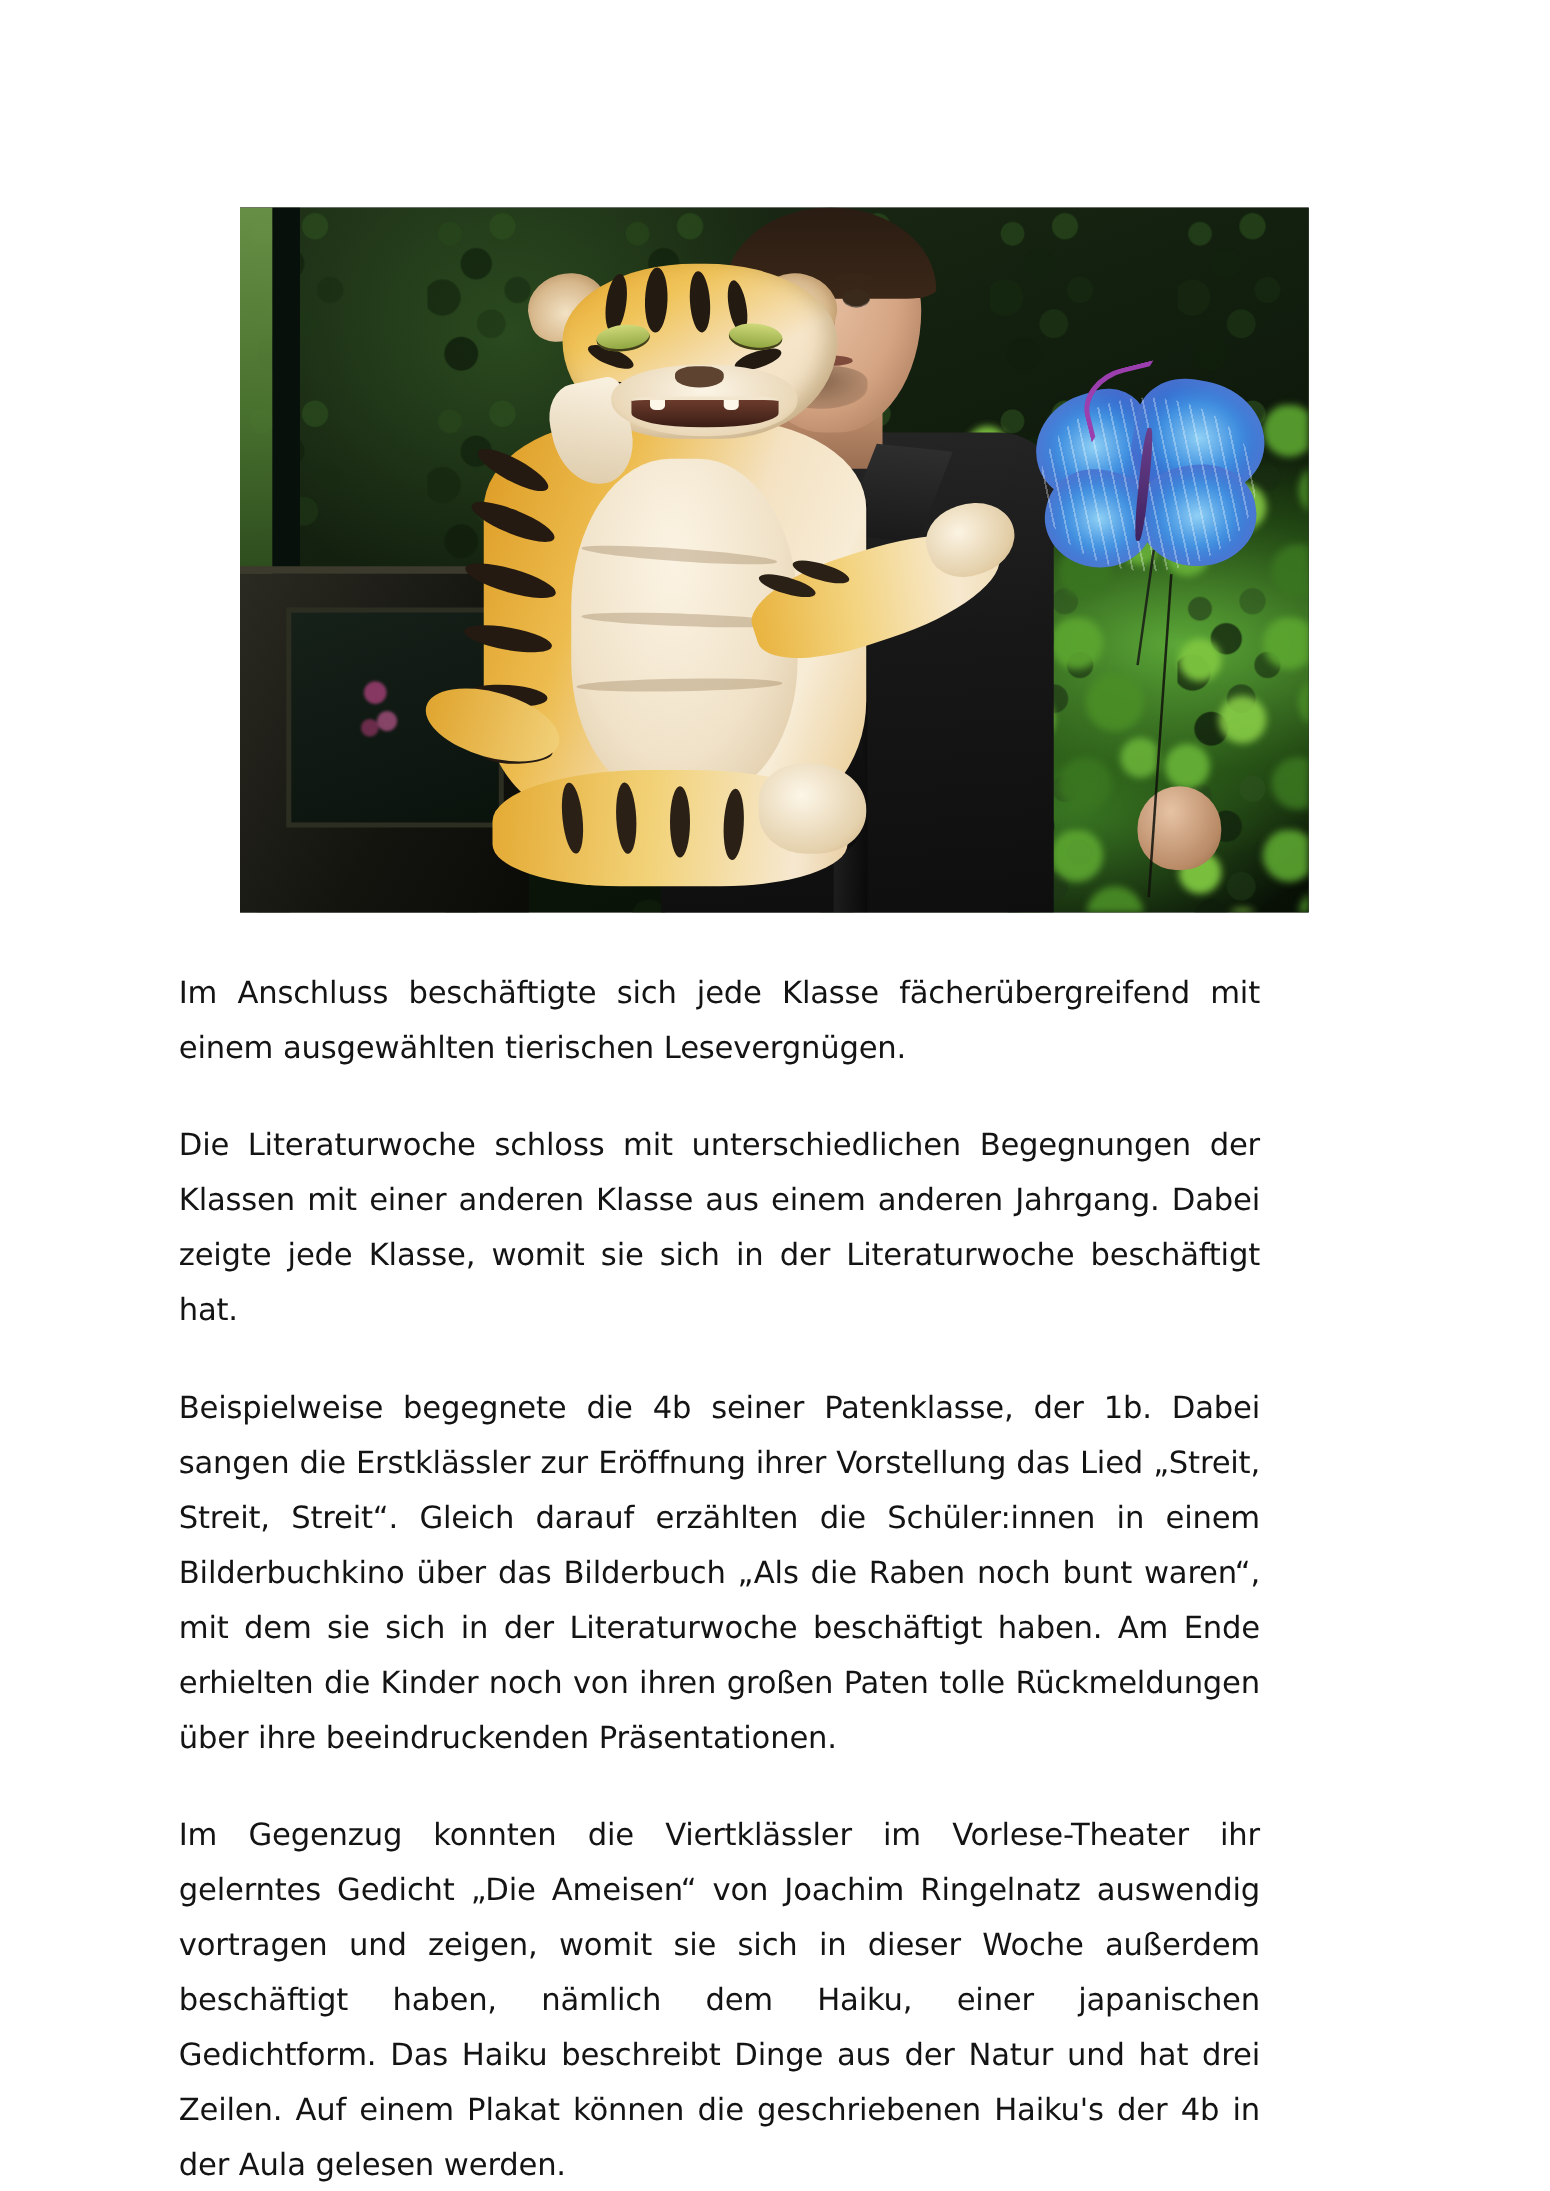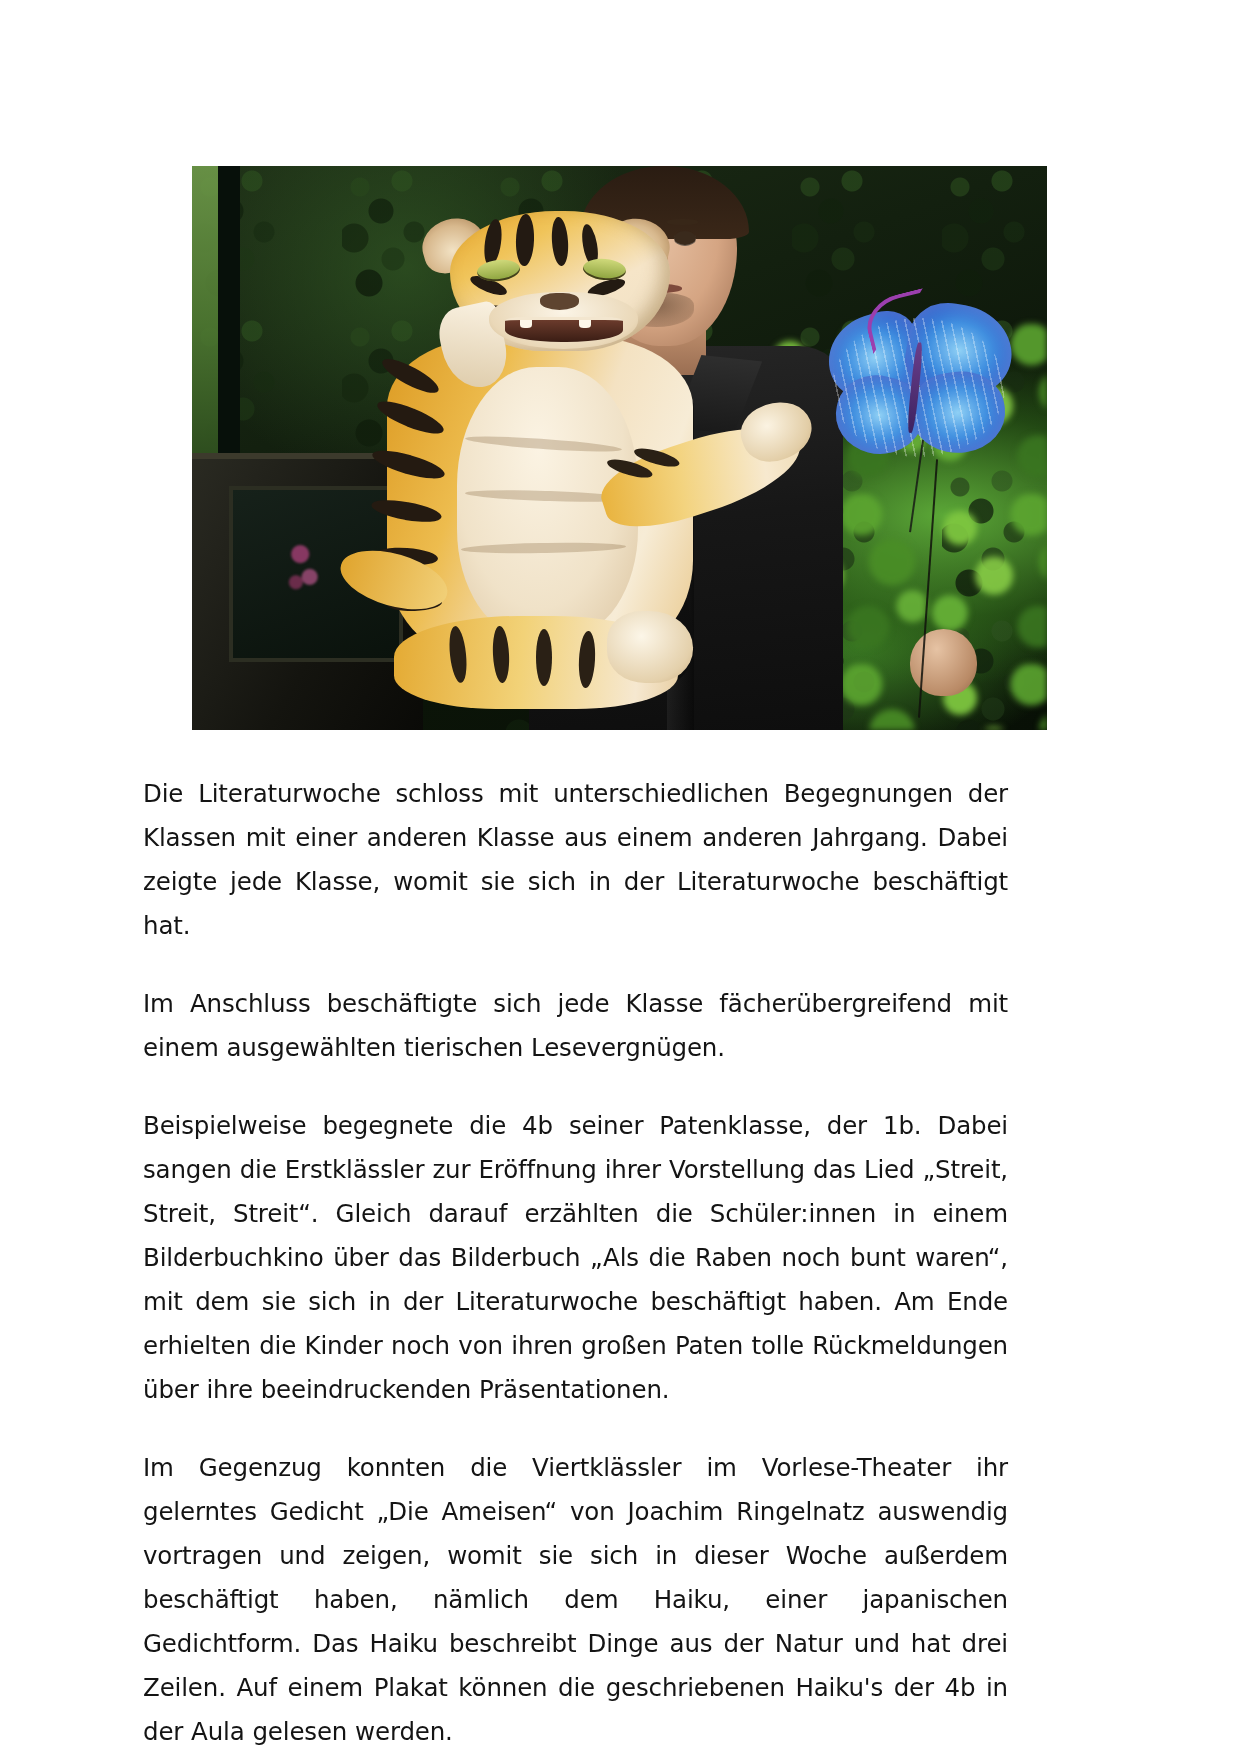--- a/index.html
+++ b/index.html
@@ -639,21 +639,21 @@
           <div class="bf-antenna"></div>
           <div class="bf-rod"></div>
         </div>
 
         <div class="wire w1"></div>
 
       </div>
     </figure>
 
     <div class="article">
+      <p class="para">Im Anschluss beschäftigte sich jede Klasse fächerübergreifend mit einem ausgewählten tierischen Lesevergnügen.</p>
       <p class="para">Die Literaturwoche schloss mit unterschiedlichen Begegnungen der Klassen mit einer anderen Klasse aus einem anderen Jahrgang. Dabei zeigte jede Klasse, womit sie sich in der Literaturwoche beschäftigt hat.</p>
-      <p class="para">Im Anschluss beschäftigte sich jede Klasse fächerübergreifend mit einem ausgewählten tierischen Lesevergnügen.</p>
       <p class="para">Beispielweise begegnete die 4b seiner Patenklasse, der 1b. Dabei sangen die Erstklässler zur Eröffnung ihrer Vorstellung das Lied „Streit, Streit, Streit“. Gleich darauf erzählten die Schüler:innen in einem Bilderbuchkino über das Bilderbuch „Als die Raben noch bunt waren“, mit dem sie sich in der Literaturwoche beschäftigt haben. Am Ende erhielten die Kinder noch von ihren großen Paten tolle Rückmeldungen über ihre beeindruckenden Präsentationen.</p>
       <p class="para">Im Gegenzug konnten die Viertklässler im Vorlese-Theater ihr gelerntes Gedicht „Die Ameisen“ von Joachim Ringelnatz auswendig vortragen und zeigen, womit sie sich in dieser Woche außerdem beschäftigt haben, nämlich dem Haiku, einer japanischen Gedichtform. Das Haiku beschreibt Dinge aus der Natur und hat drei Zeilen. Auf einem Plakat können die geschriebenen Haiku's der 4b in der Aula gelesen werden.</p>
 
     </div>
 
   </div>
 </div>
 
 </body></html>

